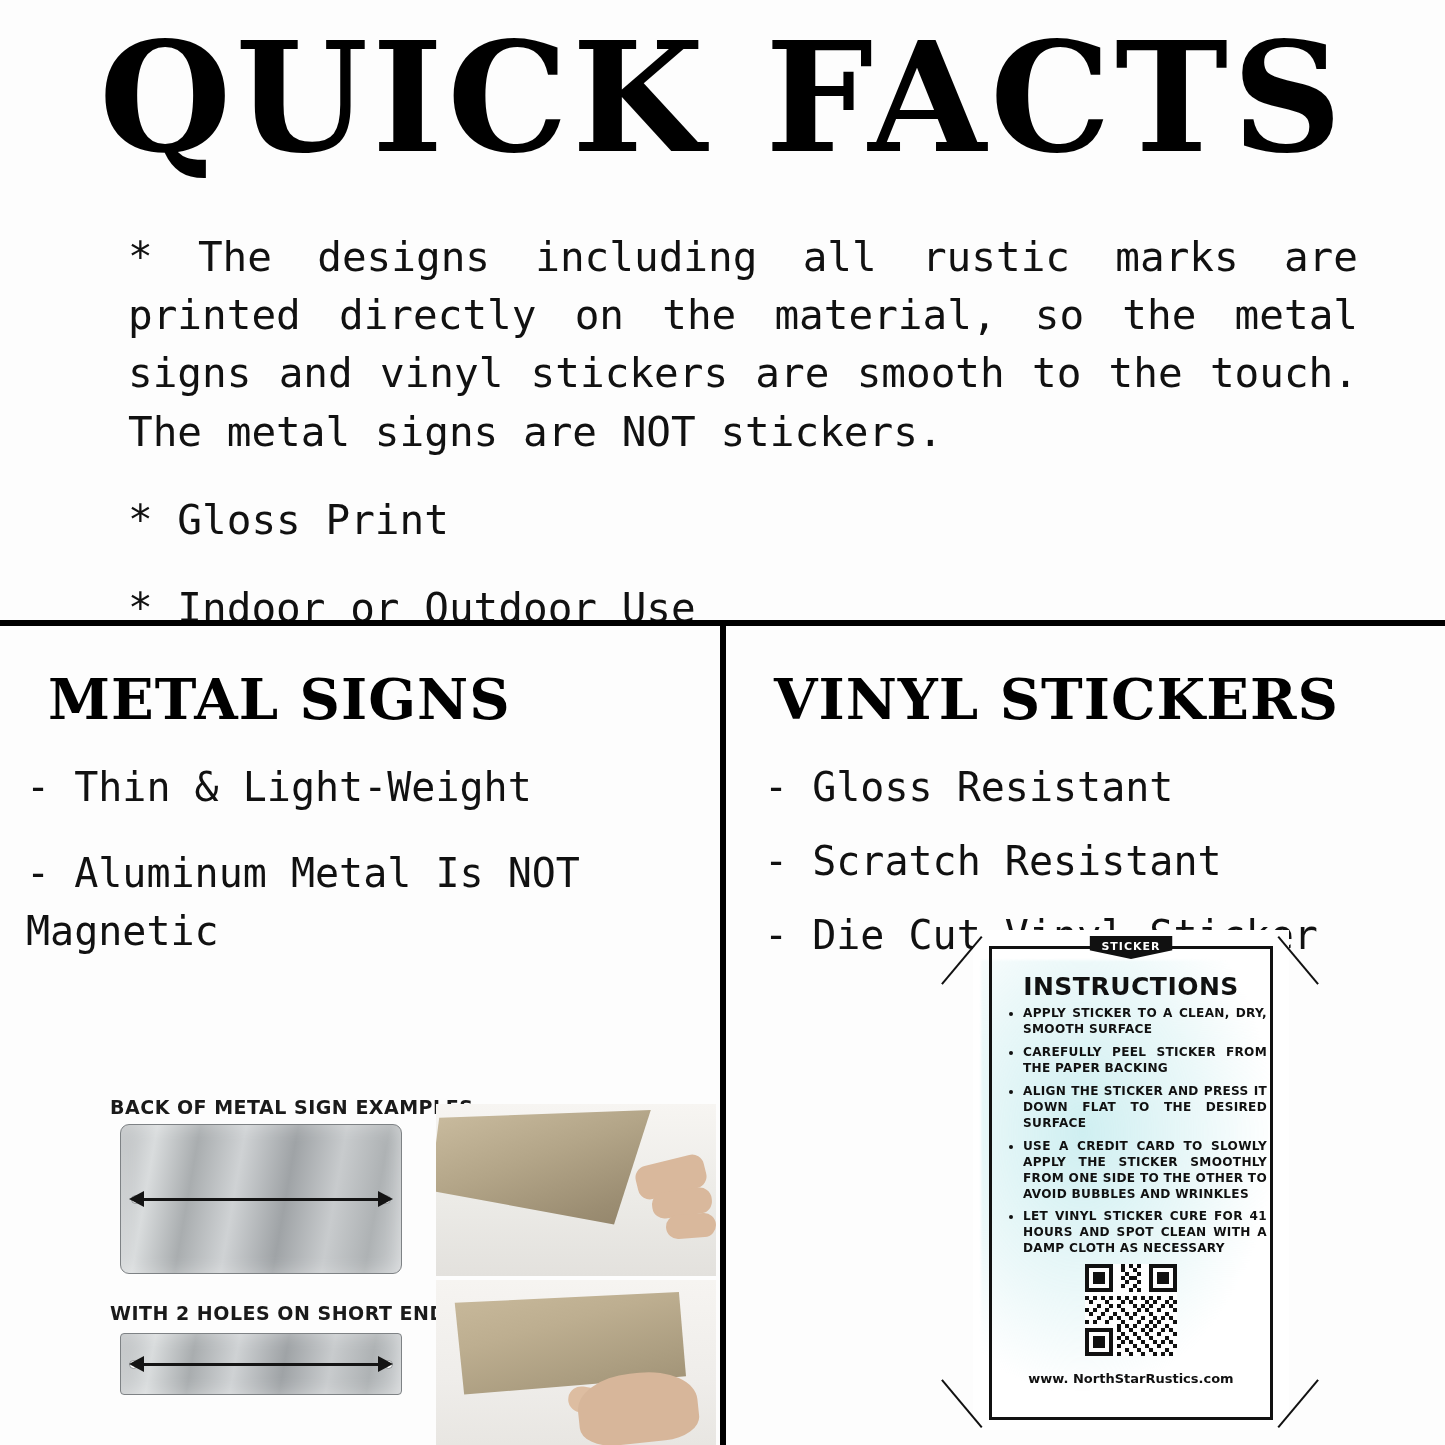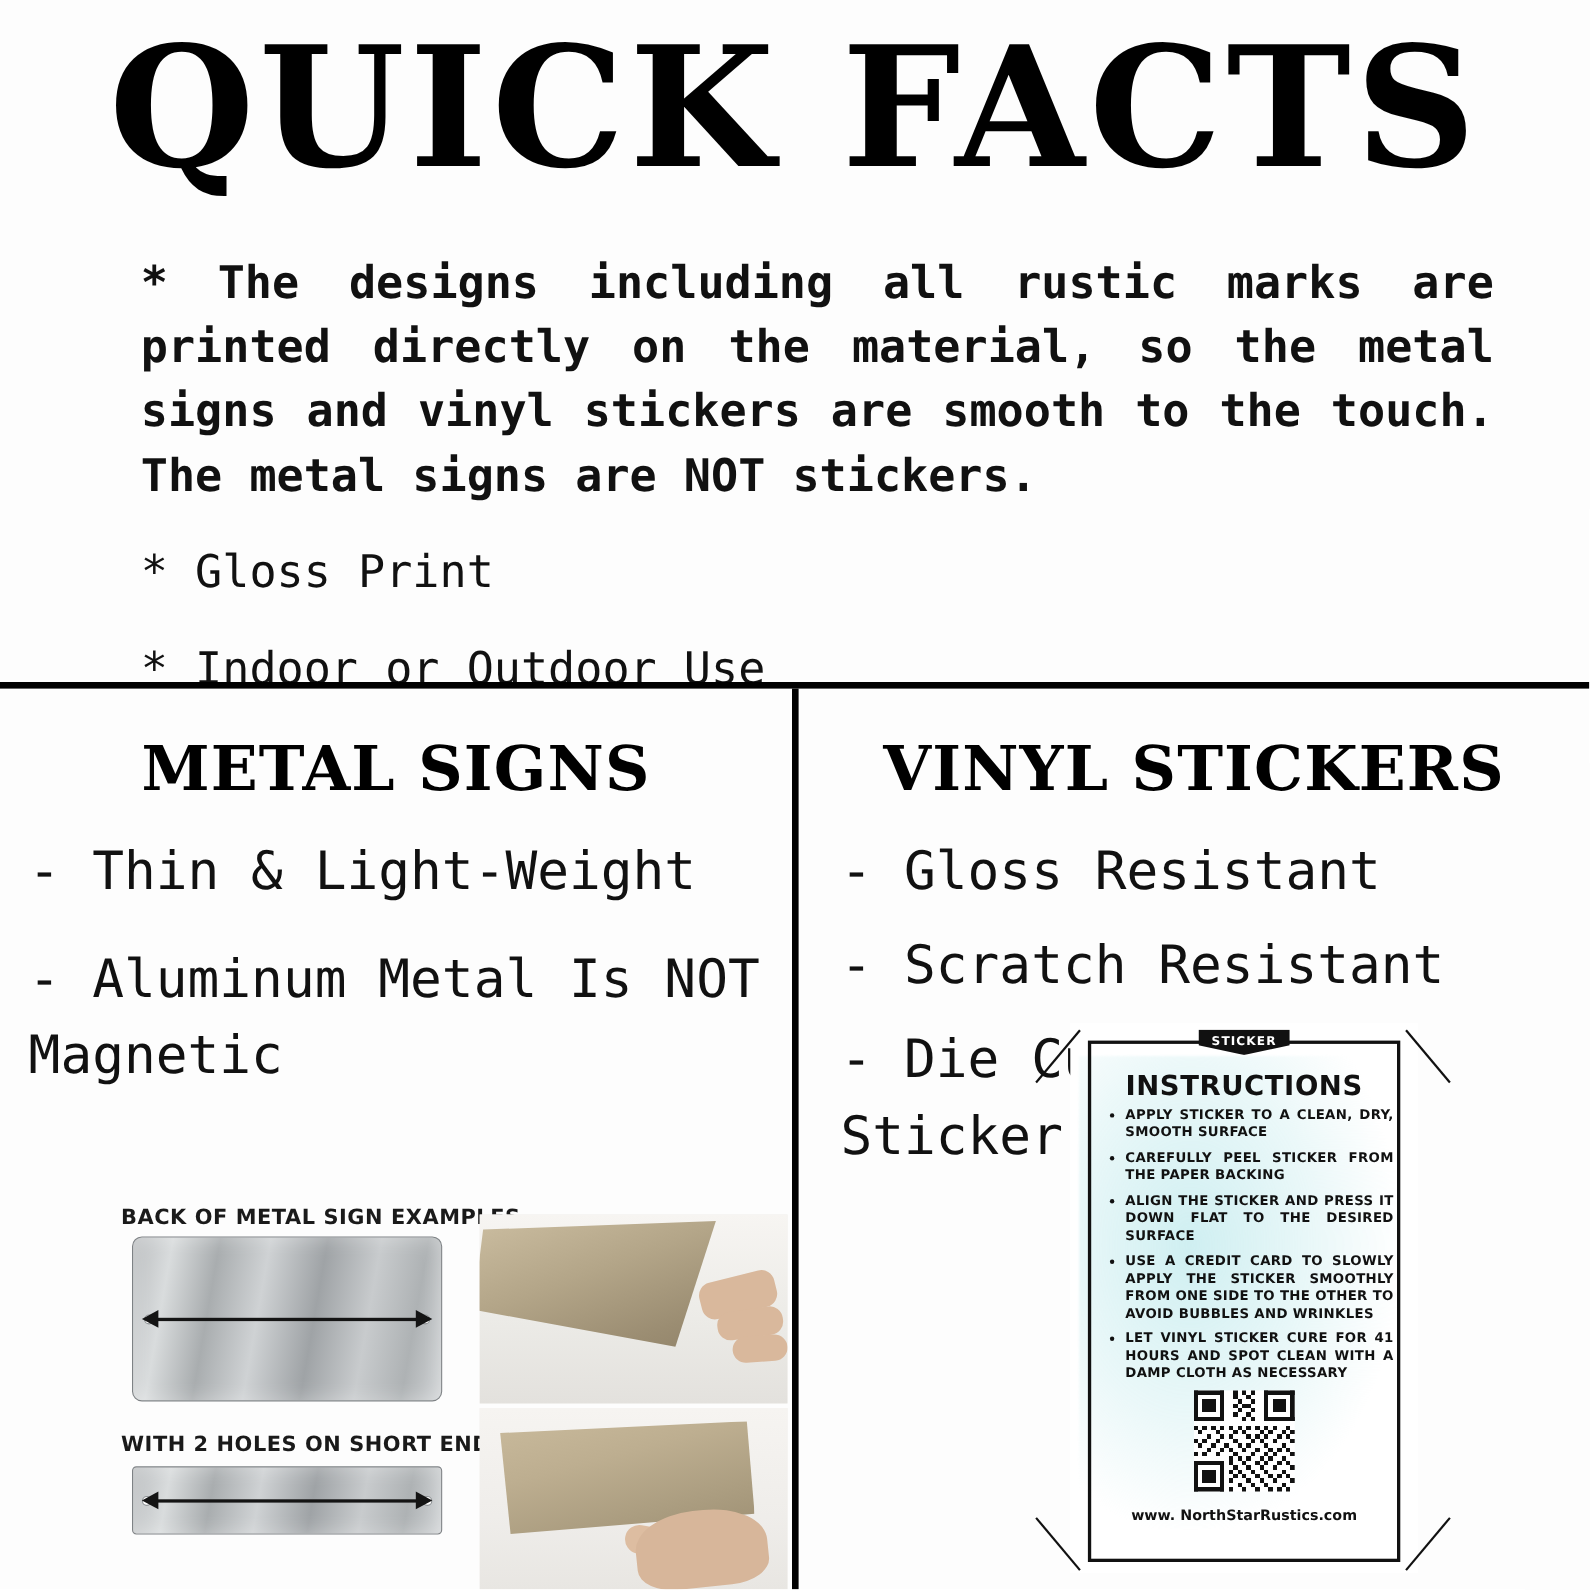--- a/index.html
+++ b/index.html
@@ -52,21 +52,20 @@
     font-family: "DejaVu Sans Mono", monospace;
     font-size: 41px;
     line-height: 1.42;
     color: #111111;
     margin-bottom: 30px;
     letter-spacing: 0px;
   }
   .fact.long {
     text-align: justify;
     width: 1230px;
-    font-weight: bold;
   }
 
   
   .h-divider {
     position: absolute;
     left: 0;
     top: 620px;
     width: 1445px;
     height: 6px;
     background: #000000;
@@ -87,33 +86,33 @@
     height: 819px;
     box-sizing: border-box;
   }
   .col-left { left: 0; width: 720px; }
   .col-right { left: 726px; width: 719px; }
 
   .col-title {
     font-family: "DejaVu Serif", serif;
     font-weight: bold;
     font-size: 56px;
-    text-align: center;
     letter-spacing: 1px;
     margin-top: 40px;
     color: #000000;
     white-space: nowrap;
+    padding-left: 48px;
   }
   .bullets {
     margin-top: 26px;
     padding: 0 26px 0 26px;
   }
   .bullet {
     font-family: "DejaVu Sans Mono", monospace;
-    font-size: 48px;
+    font-size: 40px;
     line-height: 1.45;
     color: #111111;
     margin-bottom: 28px;
   }
   .col-right .bullet { margin-bottom: 16px; padding-left: 12px;}
 
   
   .metal-media {
     position: absolute;
     left: 0;

